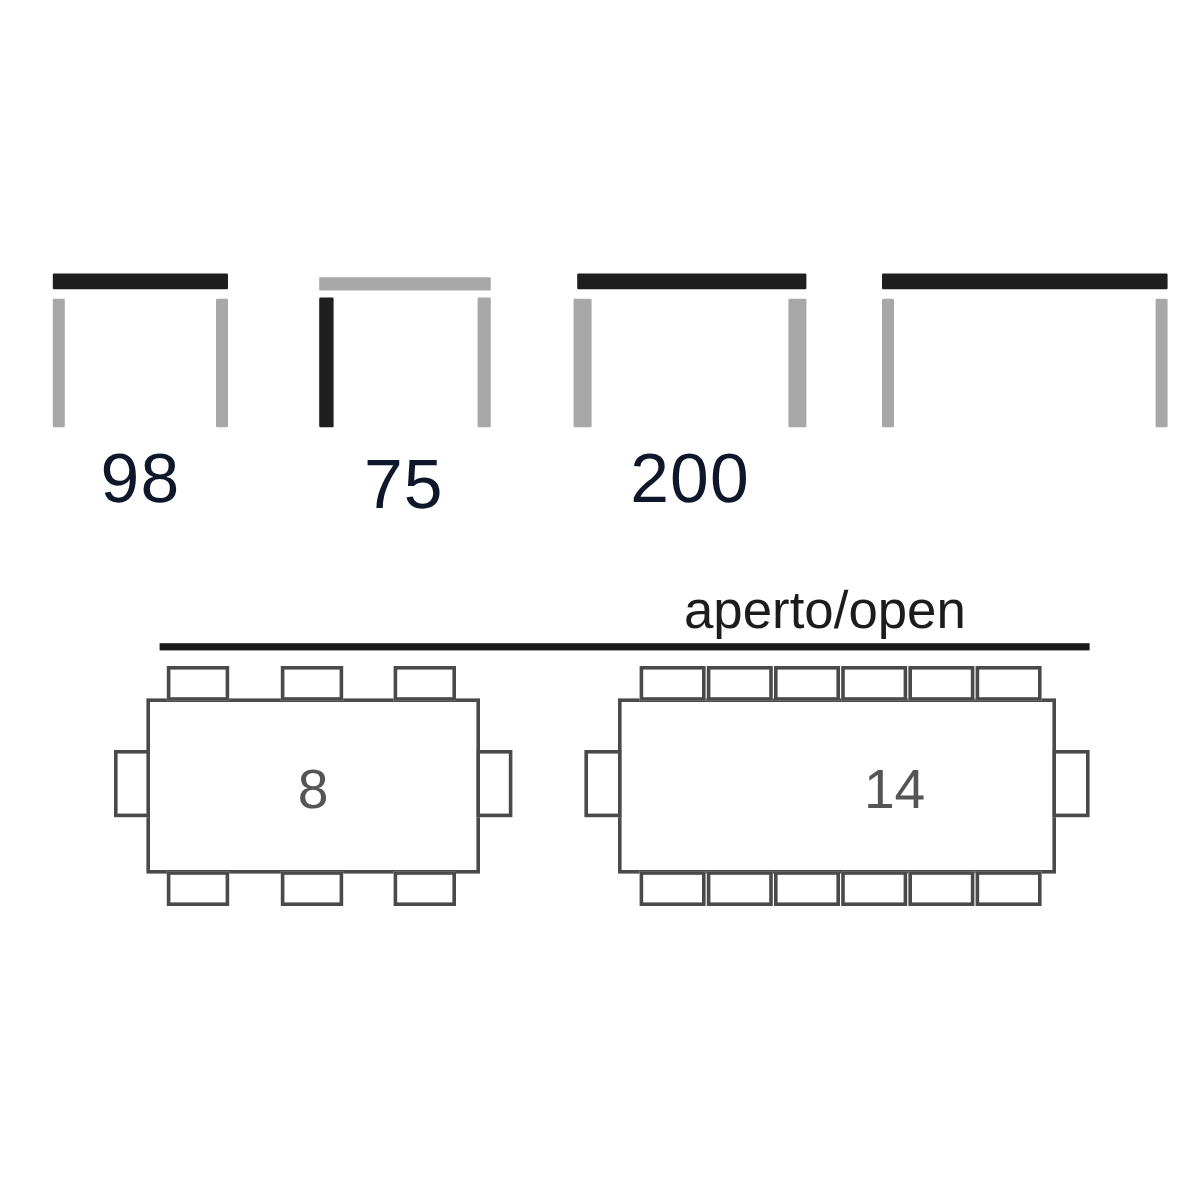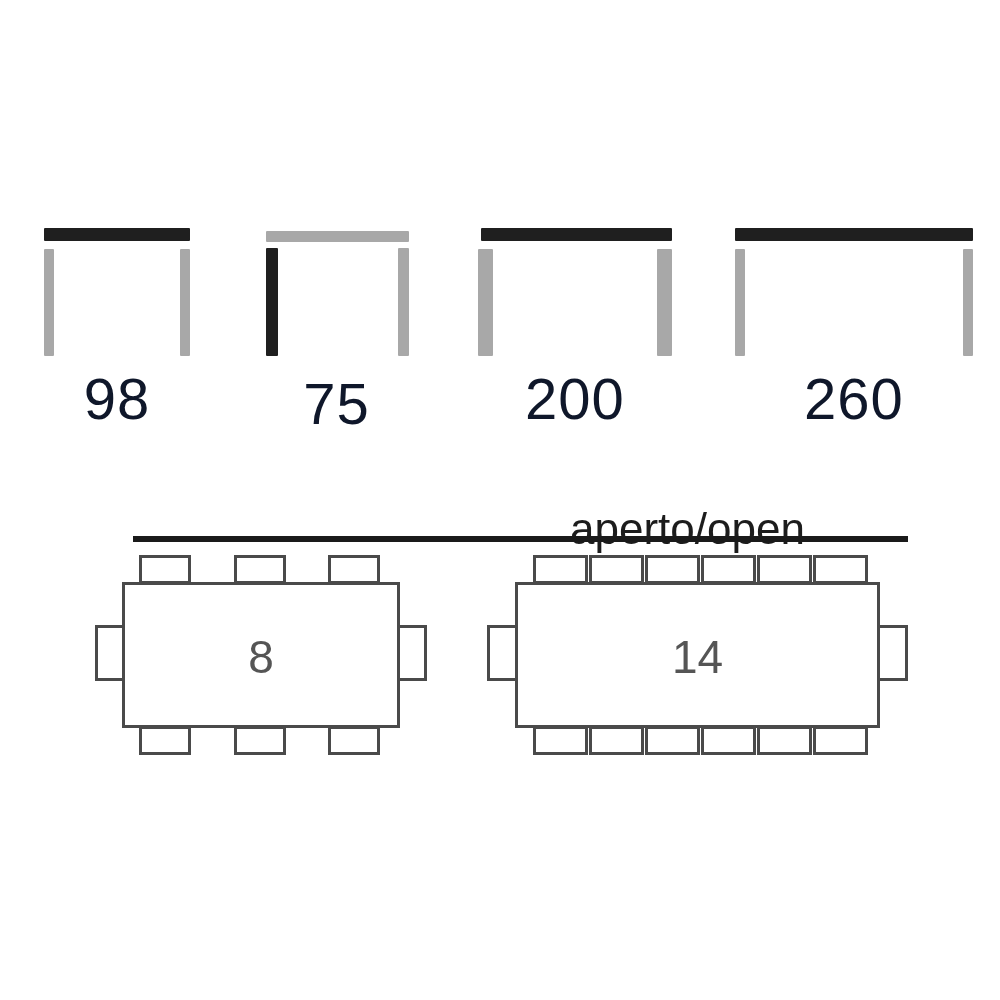--- a/index.html
+++ b/index.html
@@ -123,24 +123,23 @@
     <div class="leg left" style="width:15px; height:107px; background:#a8a8a8;"></div>
     <div class="leg right" style="width:15px; height:107px; background:#a8a8a8;"></div>
   </div>
   <div class="dim-label" style="left:478px; top:370px; width:194px;">200</div>
 
   <div class="elev" style="left:735px; top:228px; width:238px; height:128px;">
     <div class="top" style="width:238px; background:#1f1f1f;"></div>
     <div class="leg left" style="height:107px; background:#a8a8a8;"></div>
     <div class="leg right" style="height:107px; background:#a8a8a8;"></div>
   </div>
-  <div class="dim-label" style="left:735px; top:370px; width:238px;">260</div>
 
 
-  <div class="caption" style="left:570px; top:487px;margin-top:20px;">aperto/open</div>
+  <div class="caption" style="left:570px; top:487px;">aperto/open</div>
 
   <div class="rule" style="left:133px; top:536px; width:775px;"></div>
 
   <div class="plan" style="left:95px; top:555px; width:340px; height:200px;">
 
     <div class="slab" style="left:27px; top:27px; width:278px; height:146px;"></div>
 
     <div class="seat" style="left:44px; top:0px; width:52px; height:29px;"></div>
     <div class="seat" style="left:139px; top:0px; width:52px; height:29px;"></div>
     <div class="seat" style="left:233px; top:0px; width:52px; height:29px;"></div>
@@ -169,16 +168,16 @@
     <div class="seat" style="left:46px; top:171px; width:55px; height:29px;"></div>
     <div class="seat" style="left:102px; top:171px; width:55px; height:29px;"></div>
     <div class="seat" style="left:158px; top:171px; width:55px; height:29px;"></div>
     <div class="seat" style="left:214px; top:171px; width:55px; height:29px;"></div>
     <div class="seat" style="left:270px; top:171px; width:55px; height:29px;"></div>
     <div class="seat" style="left:326px; top:171px; width:55px; height:29px;"></div>
 
     <div class="seat" style="left:0px; top:70px; width:31px; height:56px;"></div>
     <div class="seat" style="left:390px; top:70px; width:31px; height:56px;"></div>
 
-    <div class="count" style="left:28px; top:79px; width:365px; text-align:center;">14</div>
+    <div class="count" style="left:28px; top:79px; width:365px; text-align:center;padding-left:48px;">14</div>
   </div>
 
 </div>
 
 </body></html>

